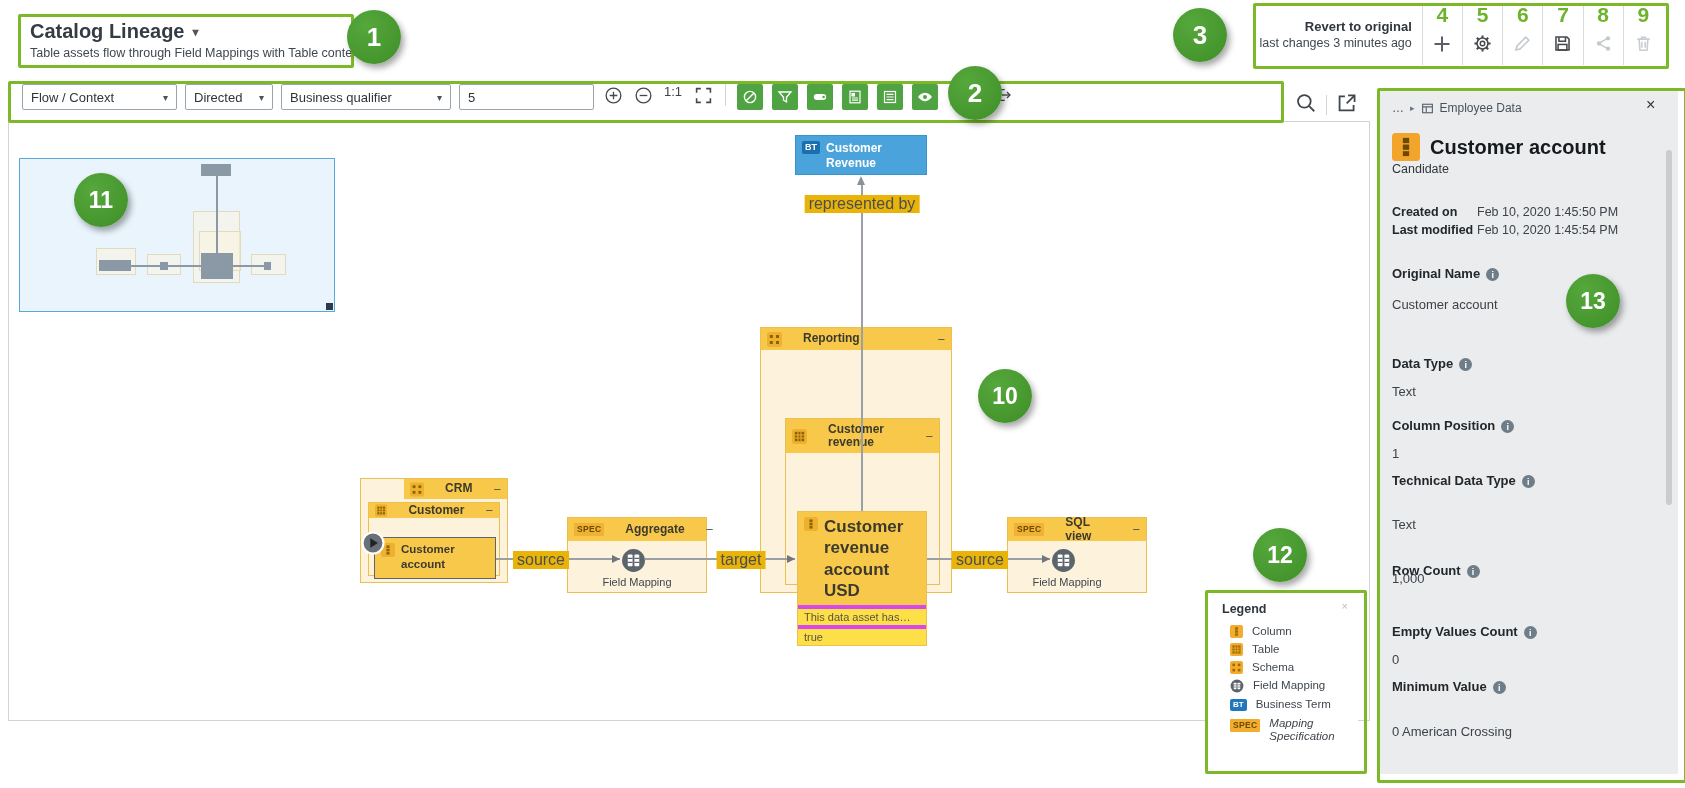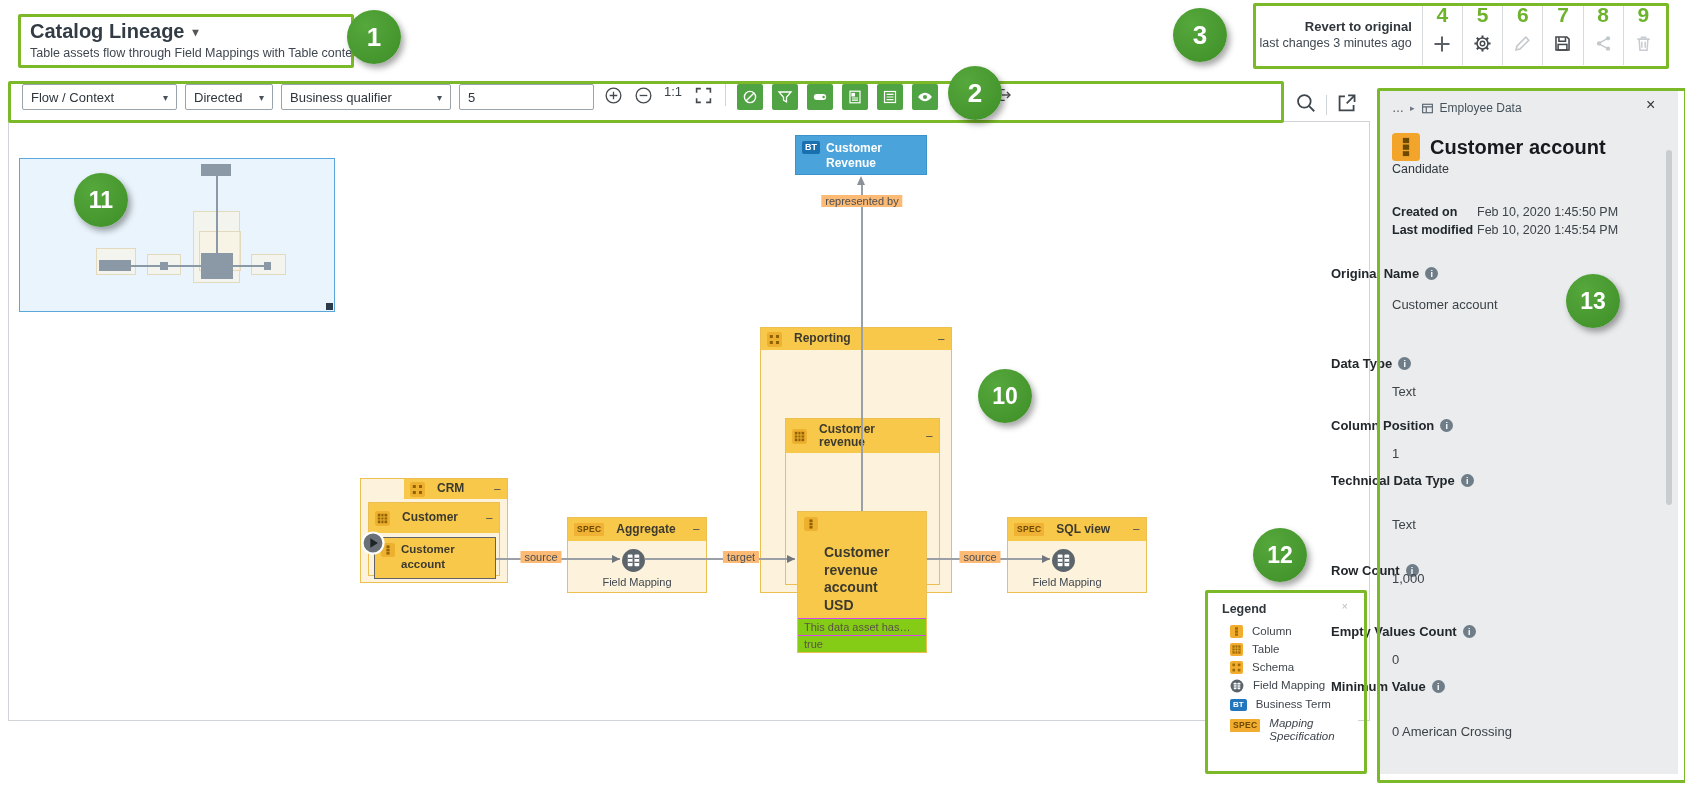--- a/index.html
+++ b/index.html
@@ -36,55 +36,55 @@
   
   .canvas{position:absolute;left:8px;top:121px;width:1362px;height:600px;border:1px solid #d0d4d8;background:#fff;box-sizing:border-box;}
   
   .minimap{position:absolute;left:19px;top:158px;width:316px;height:154px;background:#e9f4fc;border:1.5px solid #5aa7d9;box-sizing:border-box;z-index:10;}
   .mm-solid{position:absolute;background:#8b99a7;}
   .mm-ghost{position:absolute;border:1px solid #e3d9bd;background:rgba(253,243,220,.45);}
   .mm-line{position:absolute;background:#8b99a7;}
   .mm-handle{position:absolute;width:7px;height:7px;background:#2c3a49;}
   
   .group{position:absolute;background:#fdf3dc;border:1px solid #ecbf52;box-sizing:border-box;z-index:1;}
-  .ghead{height:22px;background:#f8c84b;display:flex;align-items:center;padding:0 6px;gap:12px;box-sizing:border-box;}
+  .ghead{height:22px;background:#f8c84b;display:flex;align-items:center;padding:0 6px;gap:21px;box-sizing:border-box;}
   .ghead .nm{font-size:12px;font-weight:bold;color:#3c3a2e;flex:1;line-height:1.1;}
   .ghead .mn{font-size:13px;color:#555;}
   .ghead2{height:34px;}
   .colnode-head{background:#f8c84b;display:flex;align-items:flex-start;padding:4px 6px;gap:6px;box-sizing:border-box;}
-  .colnode-head .nm{font-size:14px;font-weight:bold;color:#3c3a2e;line-height:1.25;margin-top:28px;}
-  .attr-row{font-size:11px;color:#5a5345;padding:2px 6px;border-top:1px solid #d946ef;background:#84cc16;}
+  .colnode-head .nm{font-size:17px;font-weight:bold;color:#3c3a2e;line-height:1.25;}
+  .attr-row{font-size:11px;color:#5a5345;padding:2px 6px;border-top:4px solid #d946ef;background:#fde047;}
   .btnode{position:absolute;left:795px;top:135px;width:132px;height:40px;background:#4aa3da;border:1px solid #3b93cc;box-sizing:border-box;display:flex;align-items:flex-start;padding:5px 6px;gap:6px;z-index:2;}
   .btchip{background:#1a6fae;color:#fff;font-size:9px;font-weight:bold;padding:2px 3px;border-radius:2px;line-height:1;}
   .btnode .nm{color:#fff;font-size:12px;font-weight:bold;line-height:1.25;}
   .specchip{background:#f0b235;color:#6b4a00;font-size:8.5px;font-weight:bold;padding:2px 3px;border-radius:1px;line-height:1;letter-spacing:.3px;}
   .fmcap{position:absolute;font-size:11px;color:#3f4650;text-align:center;z-index:6;}
   .fmcircle{position:absolute;z-index:6;}
   .selnode{position:absolute;background:#f8c84b;border:1.5px solid #606468;box-sizing:border-box;display:flex;align-items:flex-start;padding:4px 6px;gap:6px;z-index:3;}
   .selnode .nm{font-size:11.5px;font-weight:bold;color:#3c3a2e;line-height:1.3;}
   
   .eline{position:absolute;background:#9aa0a5;z-index:5;}
-  .elabel{position:absolute;background:#fdba74;font-size:11px;color:#4a4f54;padding:0 4px;z-index:6;transform:translateX(-50%);}
+  .elabel{position:absolute;background:#eab308;font-size:16px;color:#4a4f54;padding:0 4px;z-index:6;transform:translateX(-50%);}
   .arr-r{position:absolute;width:0;height:0;border-top:4px solid transparent;border-bottom:4px solid transparent;border-left:8px solid #70767c;z-index:6;}
   .arr-u{position:absolute;width:0;height:0;border-left:4.5px solid transparent;border-right:4.5px solid transparent;border-bottom:9px solid #8b9196;z-index:6;}
   
   .legend{position:absolute;left:1208px;top:593px;width:150px;height:172px;background:#fff;z-index:11;}
   .legend-title{position:absolute;left:14px;top:9px;font-size:12.5px;font-weight:bold;color:#2f363c;}
   .legend-close{position:absolute;right:10px;top:7px;font-size:11px;color:#b8bcc0;}
   .lrow{position:absolute;left:22px;display:flex;align-items:center;gap:9px;}
   .lrow .lbl{font-size:11.5px;color:#3f464d;line-height:1.15;}
   
   .panel{position:absolute;left:1380px;top:91px;width:298px;height:683px;background:#eaeced;z-index:10;}
   .p-crumb{position:absolute;left:1392px;top:101px;display:flex;align-items:center;gap:6px;font-size:12px;color:#47525c;z-index:12;}
   .p-close{position:absolute;left:1646px;top:96px;font-size:16px;color:#30363c;z-index:12;}
   .p-title{position:absolute;left:1430px;top:136px;font-size:20px;font-weight:bold;color:#16191d;z-index:12;}
   .p-status{position:absolute;left:1392px;top:162px;font-size:12.5px;color:#30363c;z-index:12;}
   .p-meta-l{position:absolute;left:1392px;font-size:12.5px;font-weight:bold;color:#22272c;z-index:12;}
   .p-meta-v{position:absolute;left:1477px;font-size:12.5px;color:#3c4248;z-index:12;}
-  .p-attr-l{position:absolute;left:1331px;font-size:13px;font-weight:bold;color:#22272c;z-index:12;display:flex;align-items:center;gap:6px;}
+  .p-attr-l{position:absolute;left:1392px;font-size:13px;font-weight:bold;color:#22272c;z-index:12;display:flex;align-items:flex-end;gap:6px;}
   .p-attr-v{position:absolute;left:1392px;font-size:13px;color:#3c4248;z-index:12;}
   .info-i{width:13px;height:13px;border-radius:50%;background:#6f7d88;color:#fff;font-size:9px;font-weight:bold;display:inline-flex;align-items:center;justify-content:center;font-style:normal;}
   .p-scroll{position:absolute;left:1666px;top:150px;width:6px;height:355px;background:#c9cdd0;border-radius:3px;z-index:13;}
   .play-btn{position:absolute;left:360px;top:530px;z-index:7;}
   .srch{position:absolute;top:92px;display:flex;align-items:center;z-index:4;}
 </style>
 </head>
 <body>
 
 <div class="stage">
@@ -332,21 +332,21 @@
             <rect x="3" y="9.6" width="3.2" height="3.2"></rect>
             <rect x="9.6" y="9.6" width="3.2" height="3.2"></rect>
           </g>
         </svg>
       <span class="nm">CRM</span>
       <span class="mn">−</span>
     </div>
   </div>
 
   <div class="group" style="left:368px;top:502px;width:132px;height:74px;">
-    <div class="ghead" style="height:30px;">
+    <div class="ghead" style="height:15px;">
       <svg width="15" height="15" viewBox="0 0 16 16">
           <rect width="16" height="16" rx="2.5" fill="#eeb12f"></rect>
           <rect x="3" y="3" width="10" height="10" fill="#8f6100"></rect>
           <g stroke="#eeb12f" stroke-width="1.1">
             <path d="M3 6.3h10M3 9.6h10M6.3 3v10M9.6 3v10"></path>
           </g>
         </svg>
       <span class="nm">Customer</span>
       <span class="mn">−</span>
     </div>

